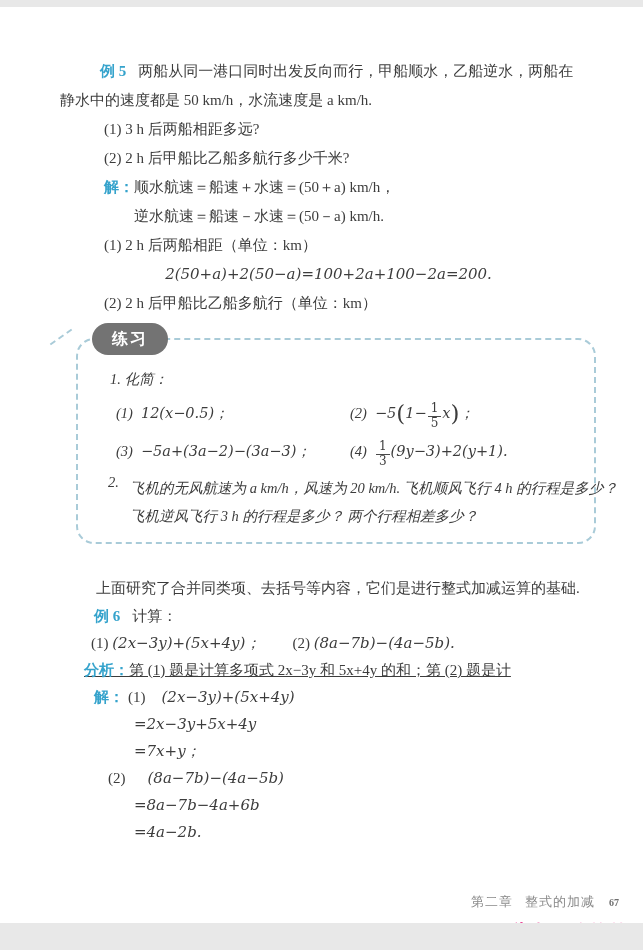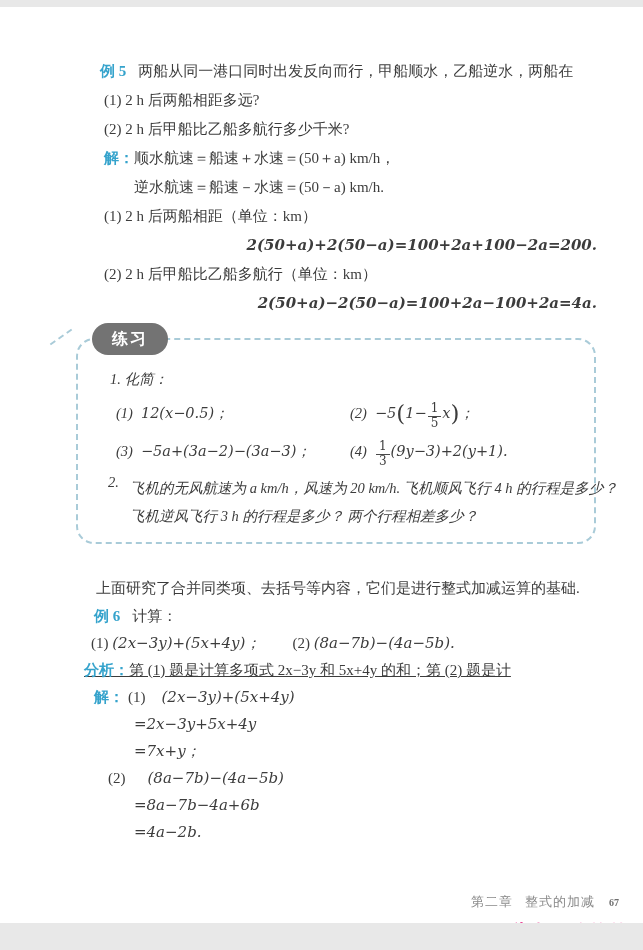--- a/index.html
+++ b/index.html
@@ -10,21 +10,21 @@
     color:#3c3c3c;
   }
   .content{padding:50px 46px 0 60px;font-size:15px;}
   .content p{margin:0;line-height:29px;white-space:nowrap;}
 
   .accent{color:#35a3cc;font-weight:bold;}
   .m{font-family:"DejaVu Serif","Liberation Serif",serif;font-style:italic;}
   .indent{text-indent:40px;}
   .q{padding-left:44px;}
   .sol2{padding-left:74px;}
-  .eq{text-align:right;font-weight:bold;}
+  .eq{text-align:center;}
   .lblgap{display:inline-block;width:12px;}
 
   
   .pbox{
     position:relative;margin:20px 0 0 16px;width:478px;
     border:2px dashed #a9cbd8;border-radius:18px;
     padding:24px 16px 12px 22px;font-size:14.5px;
   }
   .pbox p{line-height:30px;}
   .kai{font-style:italic;}
@@ -83,28 +83,28 @@
   }
 </style>
 </head>
 <body>
 
 <div class="page">
   <div class="content">
 
     <section>
       <p class="indent"><span class="accent">例 5</span><span class="lblgap"></span><span>两船从同一港口同时出发反向而行，甲船顺水，乙船逆水，两船在</span></p>
-      <p class="q">(1) 2 h 后两船相距多远?</p>
+      <p>静水中的速度都是 50 km/h，水流速度是 a km/h.</p>
+      <p class="q">(1) 3 h 后两船相距多远?</p>
       <p class="q">(2) 2 h 后甲船比乙船多航行多少千米?</p>
       <p class="q"><span class="accent">解：</span><span>顺水航速＝船速＋水速＝(50＋a) km/h，</span></p>
       <p class="sol2">逆水航速＝船速－水速＝(50－a) km/h.</p>
       <p class="q">(1) 2 h 后两船相距（单位：km）</p>
       <p class="eq m">2(50+a)+2(50−a)=100+2a+100−2a=200.</p>
       <p class="q">(2) 2 h 后甲船比乙船多航行（单位：km）</p>
-      <p class="eq m">2(50+a)−2(50−a)=100+2a−100+2a=4a.</p>
     </section>
 
     <div class="pbox">
       <span class="pbadge">练习</span>
       <span class="pdiag"></span>
       <div class="kai">
         <p class="pitem-head"><span>1.</span> <span>化简：</span></p>
         <div class="prow">
           <span class="pc1"><span class="pnum">(1)</span><span class="m">12(x−0.5)；</span></span>
           <span class="pc2"><span class="pnum">(2)</span><span class="m"><span>−5</span><span class="bigp">(</span><span>1−</span><span class="frac"><span class="ft">1</span><span class="fb">5</span></span><span>x</span><span class="bigp">)</span><span>；</span></span></span>

